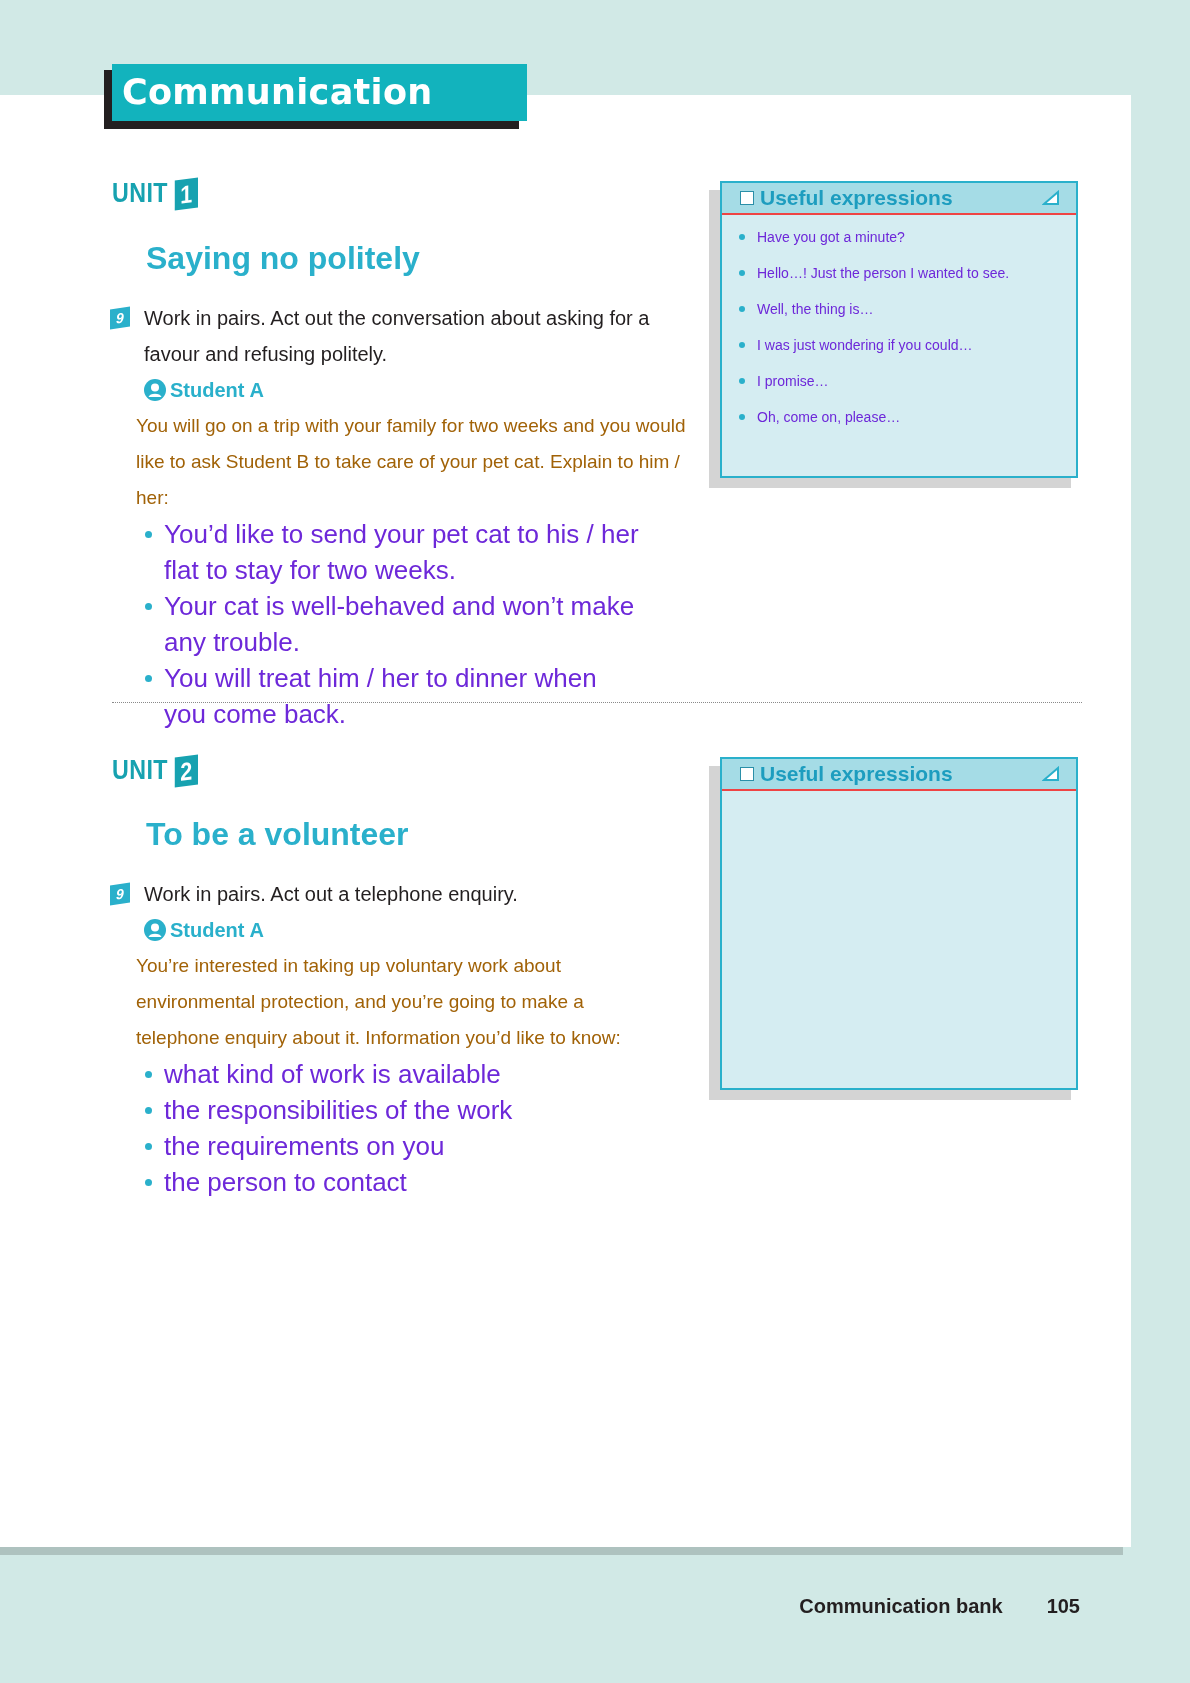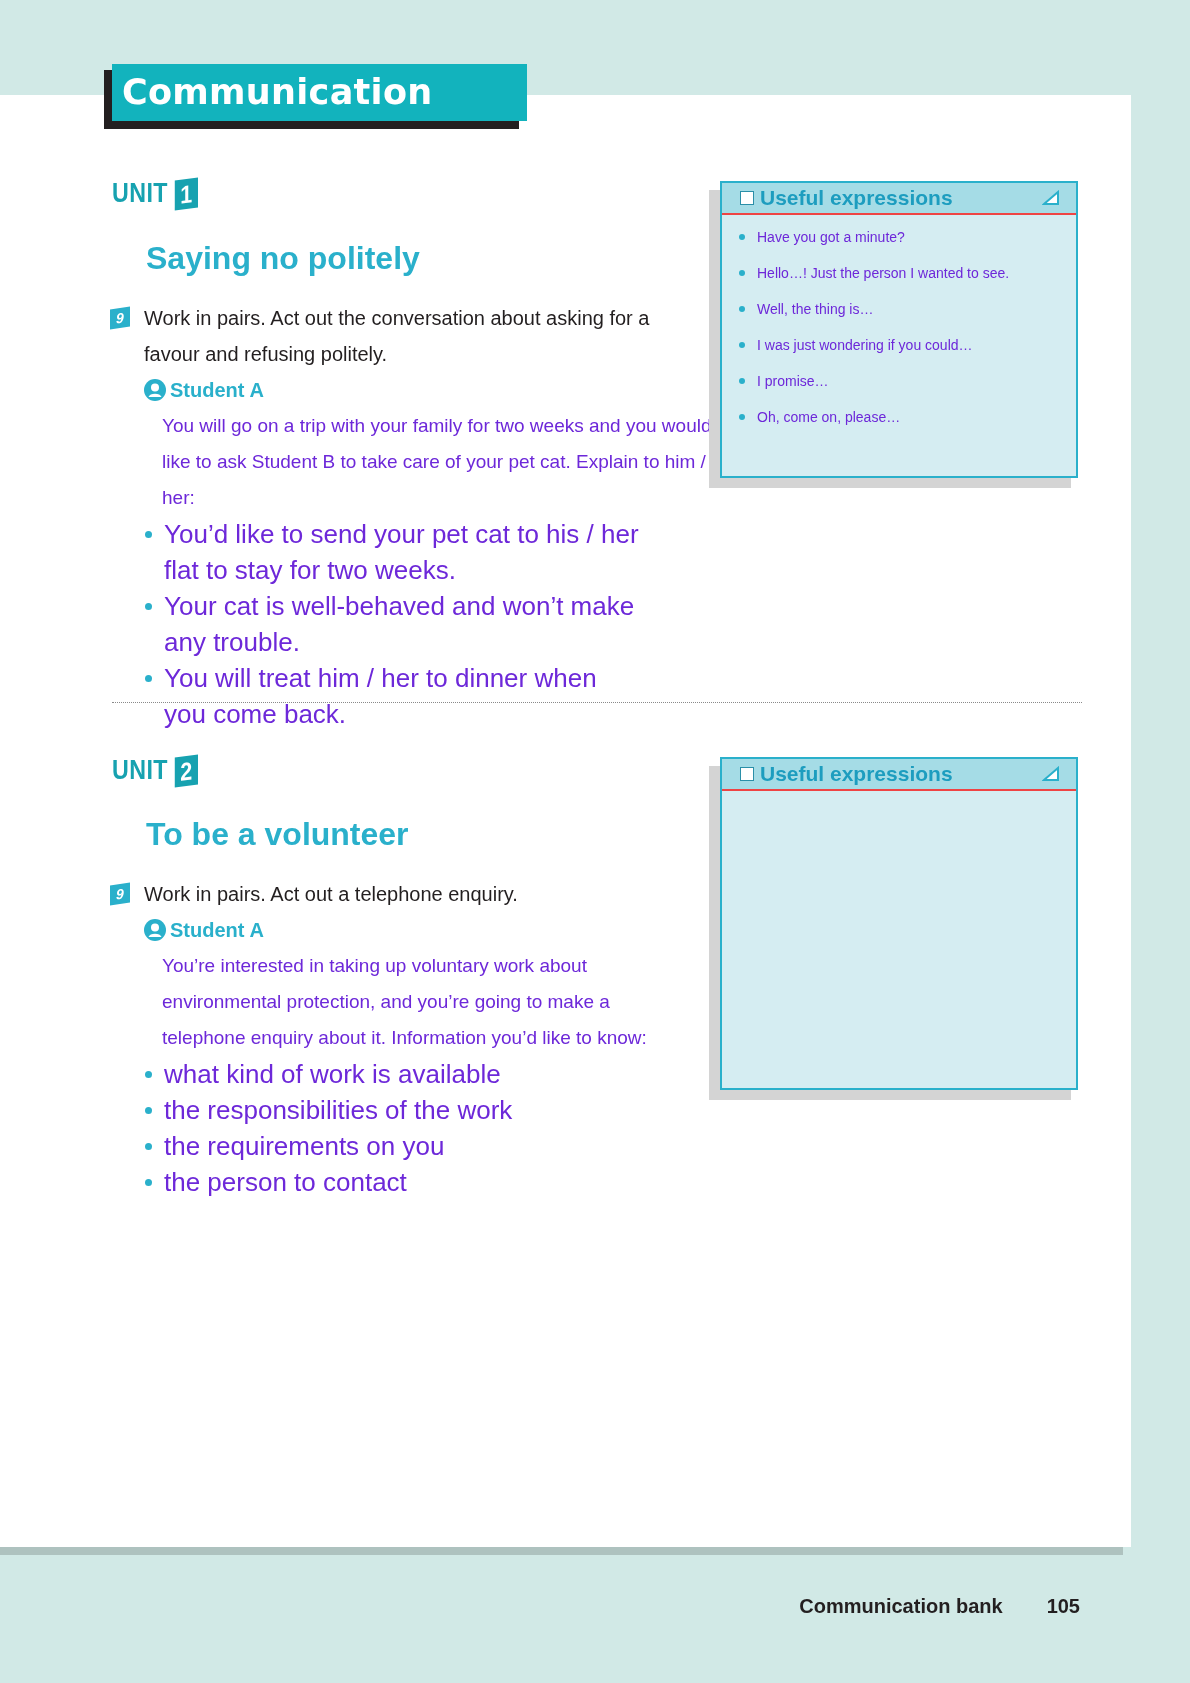--- a/index.html
+++ b/index.html
@@ -89,24 +89,24 @@
     color: #2ab0cb;
     font-size: 20px;
     line-height: 36px;
     font-weight: bold;
   }
   .student-icon {
     width: 22px; height: 22px; margin-right: 4px;
   }
   .student b { margin-left: 5px; }
   .body-text {
-    margin-left: 52px;
+    margin-left: 26px;
     font-size: 19px;
     line-height: 36px;
-    color: #6d28d9;
+    color: #a16207;
   }
   .bullets {
     margin: 0; padding: 0; list-style: none;
     margin-left: 34px;
   }
   .bullets li {
     position: relative;
     padding-left: 20px;
     font-size: 26px;
     line-height: 36px;

